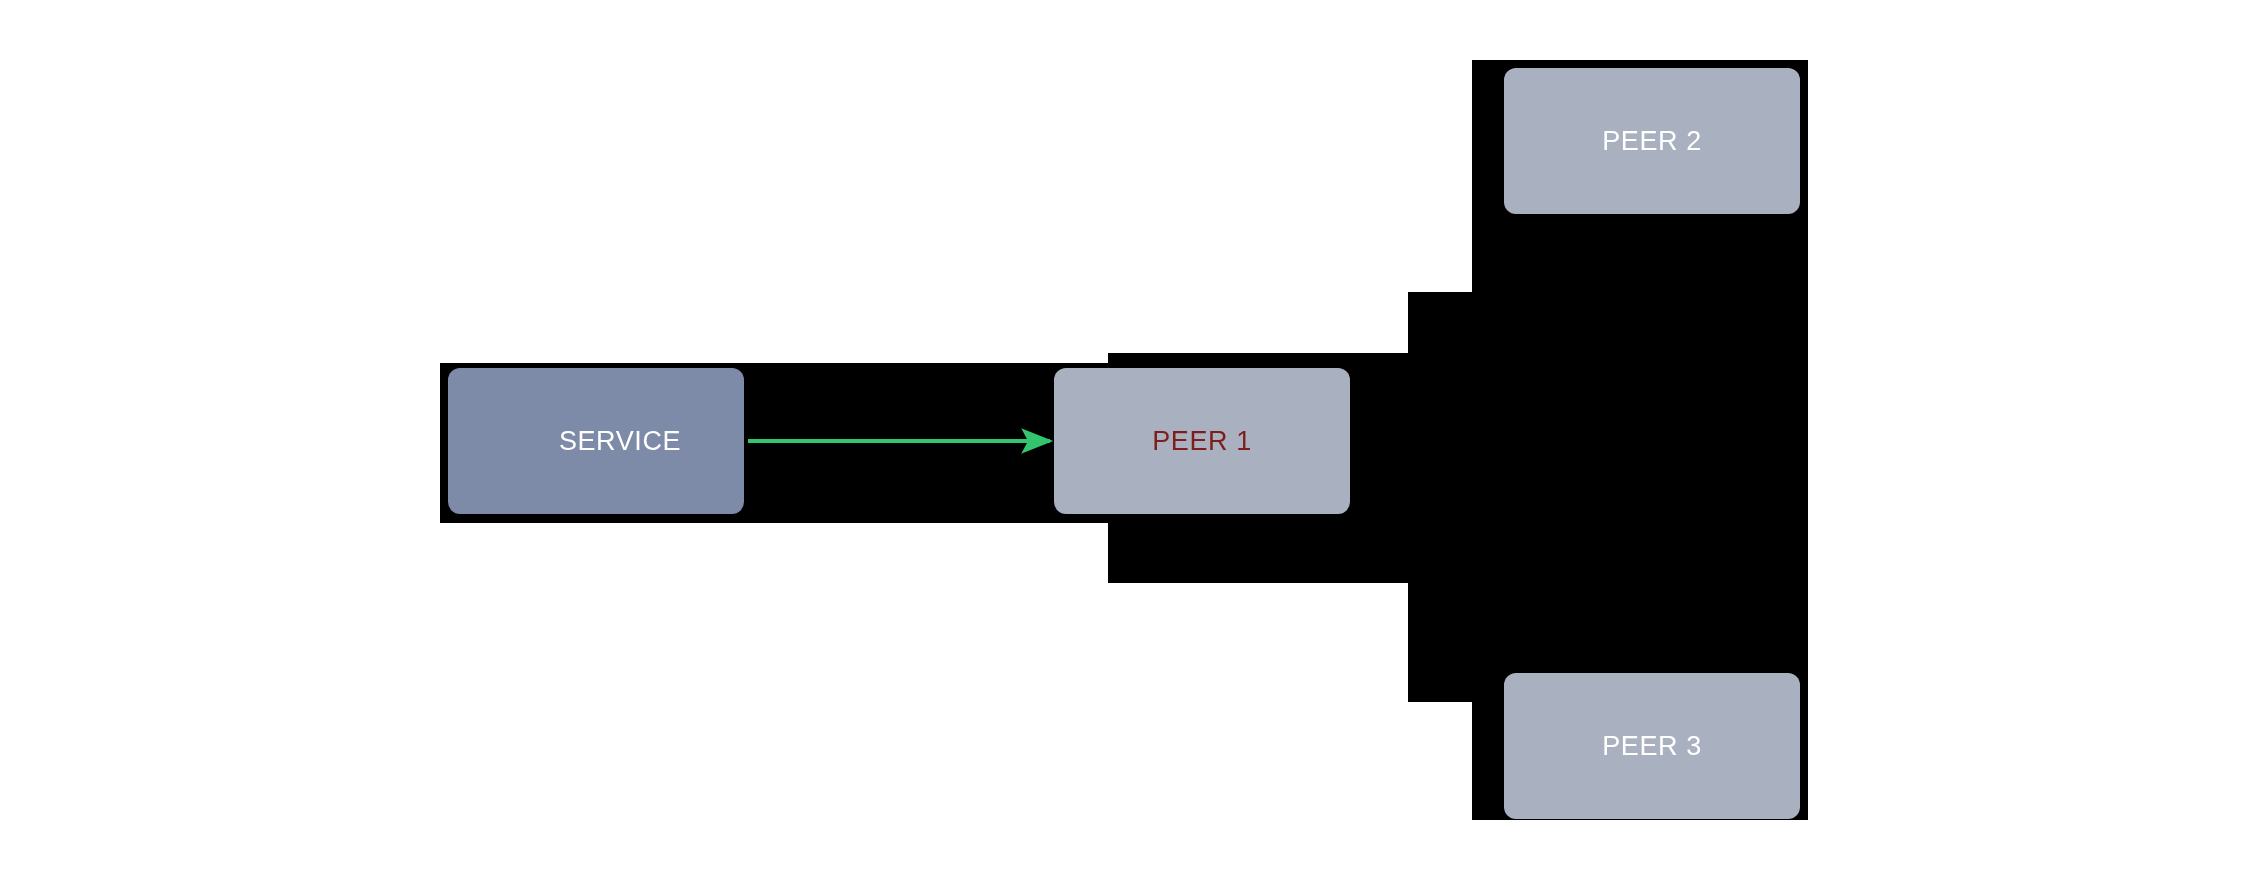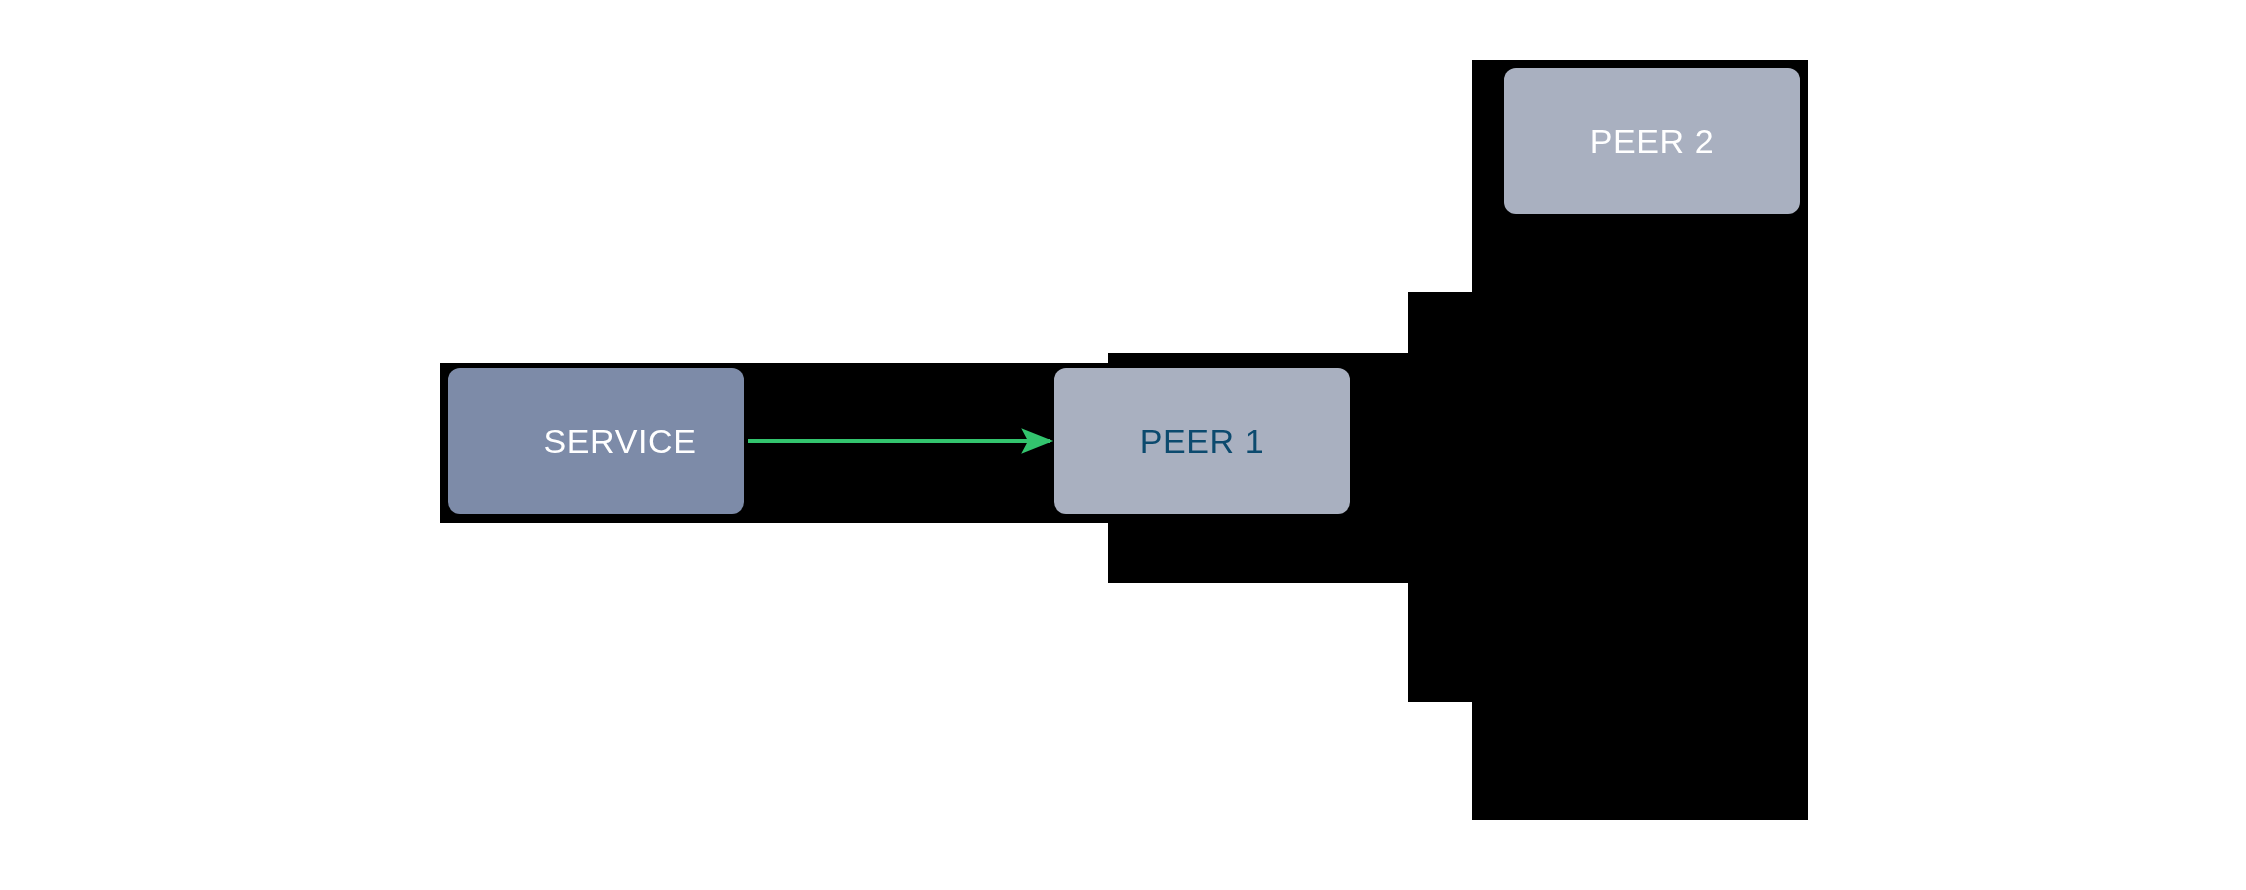--- a/index.html
+++ b/index.html
@@ -26,21 +26,21 @@
   .node {
     position: absolute;
     display: flex;
     align-items: center;
     justify-content: center;
     border-radius: 12px;
     box-sizing: border-box;
   }
   .node .label {
     color: #ffffff;
-    font-size: 34px;
+    font-size: 27px;
     font-weight: 400;
     letter-spacing: 0.6px;
     white-space: nowrap;
     text-align: center;
   }
 
   .node-service { background: #7d8ba8; padding-left: 48px; }
   .node-peer    { background: #a9b0c0; }
 
   
@@ -75,21 +75,24 @@
       </marker>
     </defs>
     <line stroke="#33c46e" stroke-width="4" marker-end="url(#arrowhead-green)" x1="748" y1="441" x2="1050" y2="441"></line>
   </svg>
 
   <div class="node node-service" style="left: 448px; top: 368px; width: 296px; height: 146px; background: rgb(125, 139, 168);">
     <span class="label" style="color: rgb(255, 255, 255);">SERVICE</span>
   </div>
 
   <div class="node node-peer" style="left: 1054px; top: 368px; width: 296px; height: 146px; background: rgb(169, 176, 192);">
-    <span class="label" style="color: #0c4a6e;">PEER 1</span>
+    <span class="label" style="color: #7f1d1d;">PEER 1</span>
   </div>
 
   <div class="node node-peer" style="left: 1504px; top: 68px; width: 296px; height: 146px; background: rgb(169, 176, 192);">
     <span class="label" style="color: rgb(255, 255, 255);">PEER 2</span>
   </div>
 
+  <div class="node node-peer" style="left: 1504px; top: 673px; width: 296px; height: 146px; background: rgb(169, 176, 192);">
+    <span class="label" style="color: rgb(255, 255, 255);">PEER 3</span>
+  </div>
 
 </div>
 
 </body></html>

